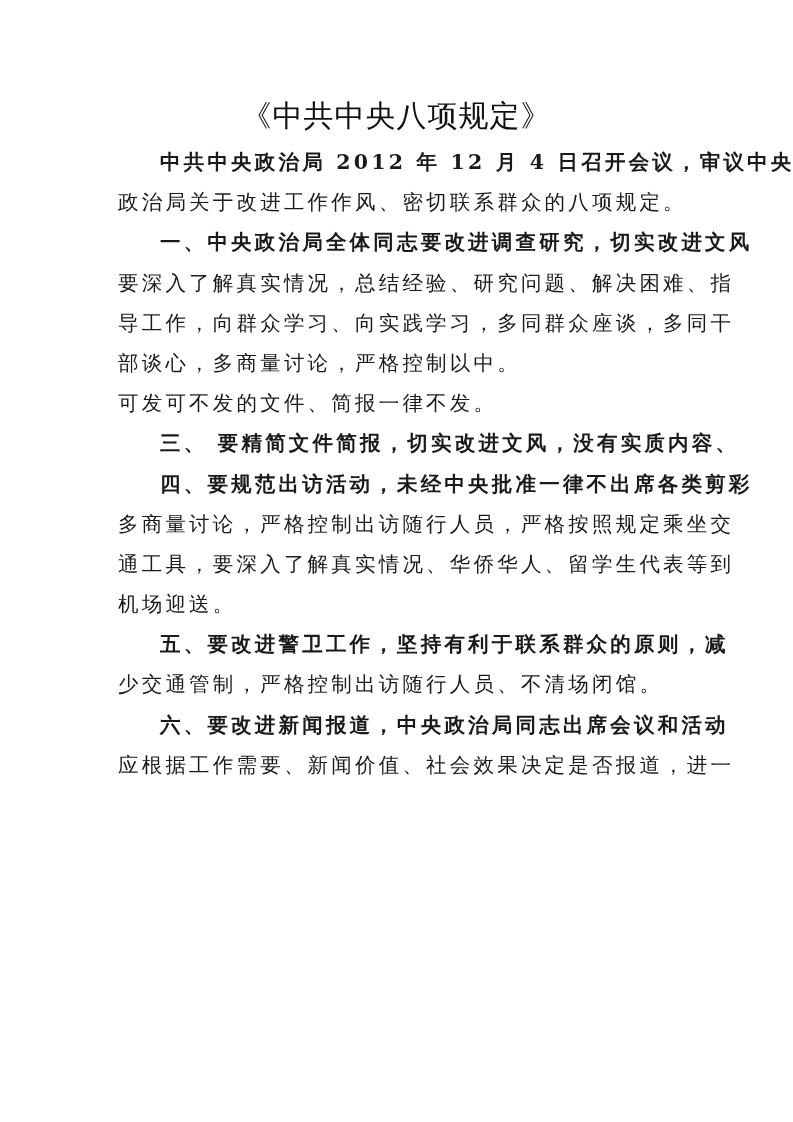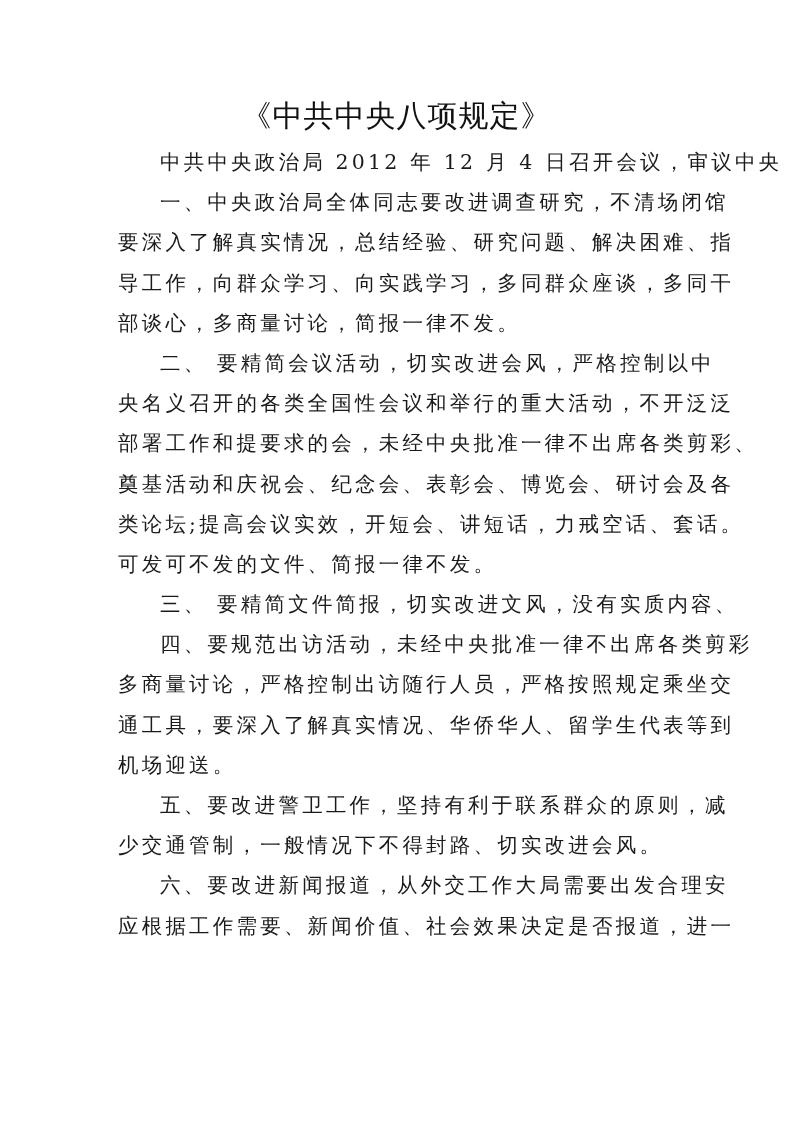--- a/index.html
+++ b/index.html
@@ -14,64 +14,58 @@
     text-align: center; font-size: 30px; line-height: 44px;
     letter-spacing: 1px; color: #111;
   }
   .body {
     position: absolute; left: 118px; top: 142px; width: 560px;
   }
   .line {
     height: 40.2px; line-height: 40px; font-size: 20.5px;
     white-space: nowrap; letter-spacing: 3.2px; color: #1a1a1a;
   }
-  .line.indent { padding-left: 42px; }
+  .line.indent { padding-left: 42px; font-weight: bold; }
 </style>
 </head>
 <body>
 
 <div class="page">
   <div class="title">《中共中央八项规定》</div>
 
   <div class="body">
 
     <div>
       <div class="line indent">中共中央政治局 2012 年 12 月 4 日召开会议，审议中央</div>
+      <div class="line">政治局关于改进工作作风、密切联系群众的八项规定。</div>
     </div>
 
     <div>
-      <div class="line indent">一、中央政治局全体同志要改进调查研究，不清场闭馆</div>
+      <div class="line indent">一、中央政治局全体同志要改进调查研究，切实改进文风</div>
       <div class="line">要深入了解真实情况，总结经验、研究问题、解决困难、指</div>
       <div class="line">导工作，向群众学习、向实践学习，多同群众座谈，多同干</div>
-      <div class="line">部谈心，多商量讨论，简报一律不发。</div>
+      <div class="line">部谈心，多商量讨论，严格控制以中。</div>
     </div>
 
-    <div>
-      <div class="line indent">二、  要精简会议活动，切实改进会风，严格控制以中</div>
-      <div class="line">央名义召开的各类全国性会议和举行的重大活动，不开泛泛</div>
-      <div class="line">部署工作和提要求的会，未经中央批准一律不出席各类剪彩、</div>
-      <div class="line">奠基活动和庆祝会、纪念会、表彰会、博览会、研讨会及各</div>
-      <div class="line">类论坛;提高会议实效，开短会、讲短话，力戒空话、套话。</div>
-    </div>
 
     <div>
       <div class="line">可发可不发的文件、简报一律不发。</div>
       <div class="line indent">三、  要精简文件简报，切实改进文风，没有实质内容、</div>
     </div>
 
     <div>
       <div class="line indent">四、要规范出访活动，未经中央批准一律不出席各类剪彩</div>
       <div class="line">多商量讨论，严格控制出访随行人员，严格按照规定乘坐交</div>
       <div class="line">通工具，要深入了解真实情况、华侨华人、留学生代表等到</div>
       <div class="line">机场迎送。</div>
     </div>
 
     <div>
       <div class="line indent">五、要改进警卫工作，坚持有利于联系群众的原则，减</div>
-      <div class="line">少交通管制，一般情况下不得封路、切实改进会风。</div>
+      <div class="line">少交通管制，严格控制出访随行人员、不清场闭馆。</div>
     </div>
 
     <div>
-      <div class="line indent">六、要改进新闻报道，从外交工作大局需要出发合理安</div>
+      <div class="line indent">六、要改进新闻报道，中央政治局同志出席会议和活动</div>
       <div class="line">应根据工作需要、新闻价值、社会效果决定是否报道，进一</div>
     </div>
   </div>
 </div>
 
 </body></html>

